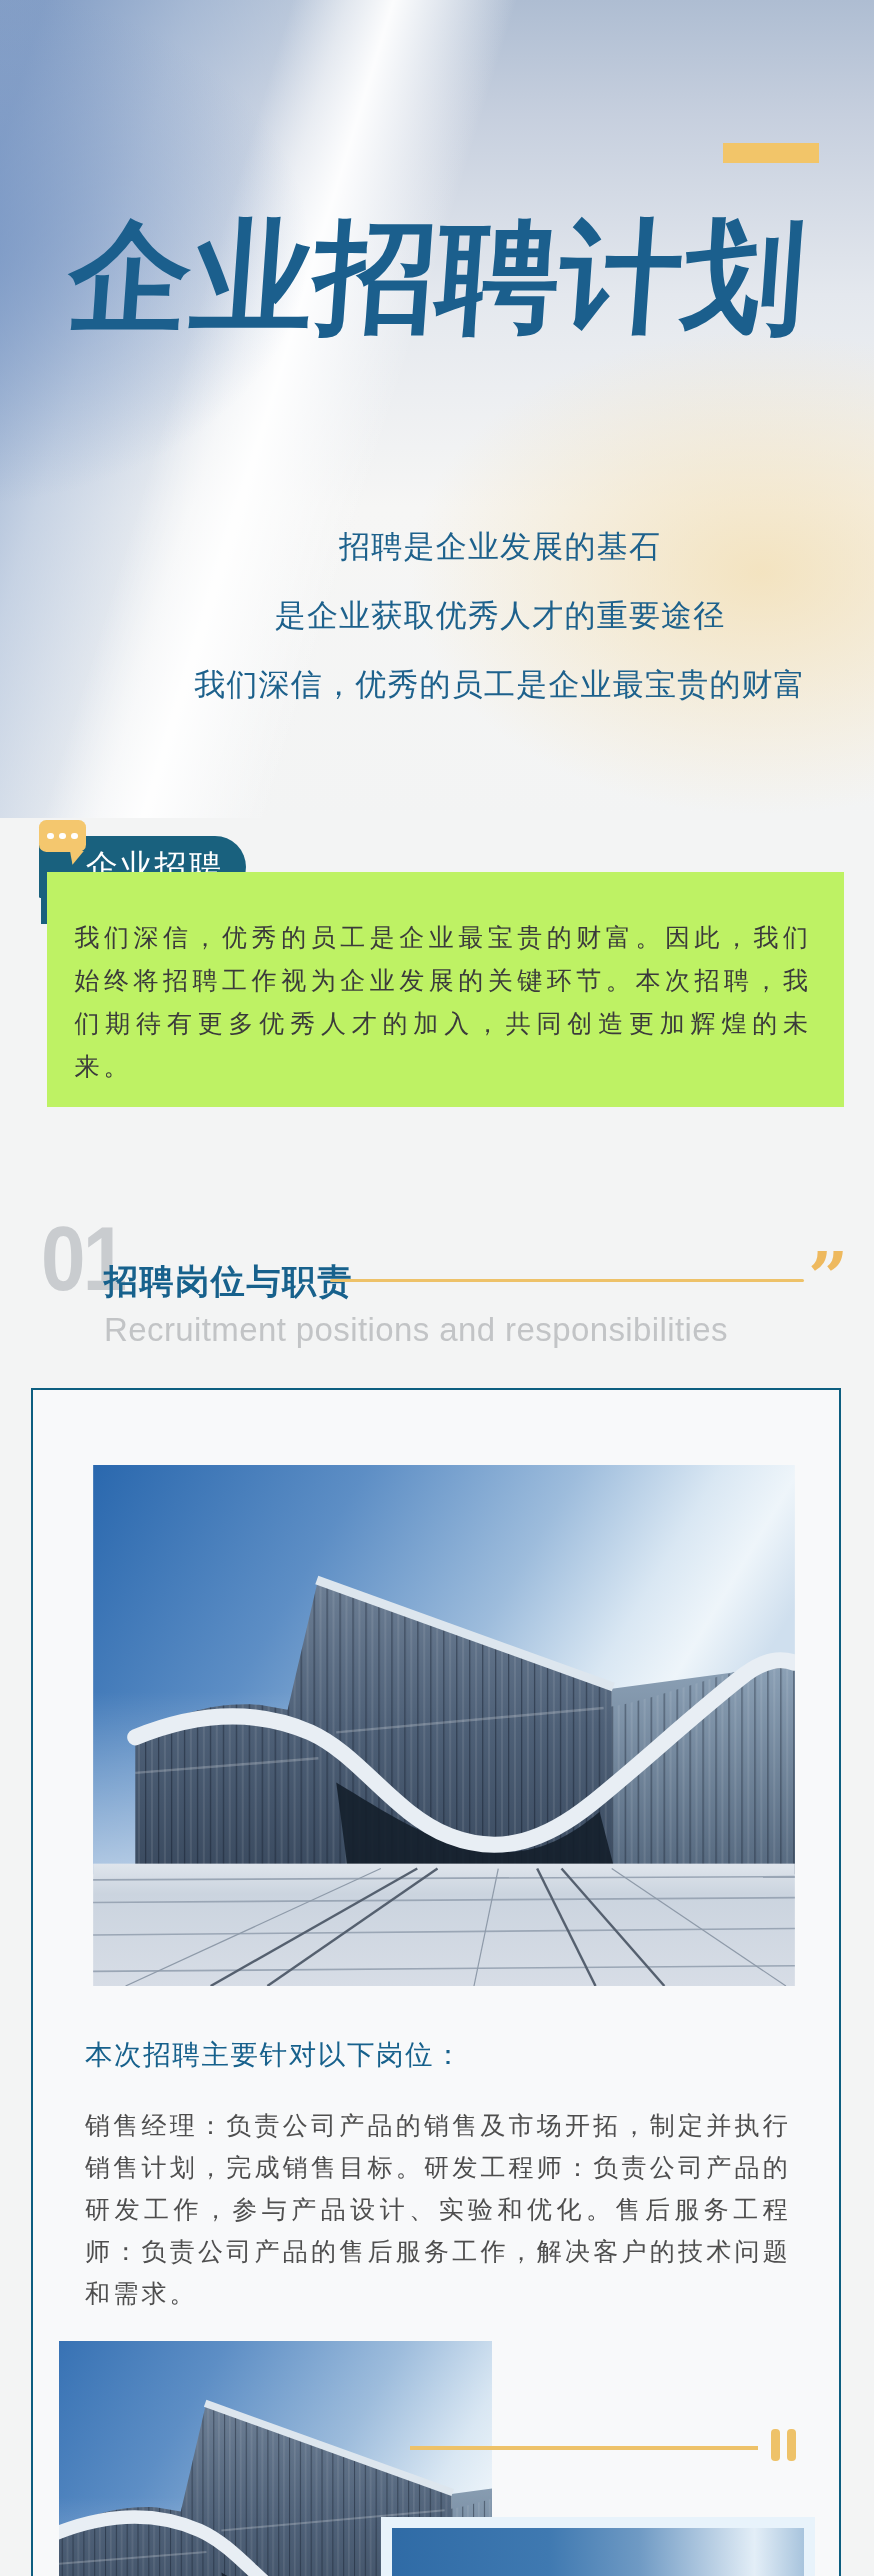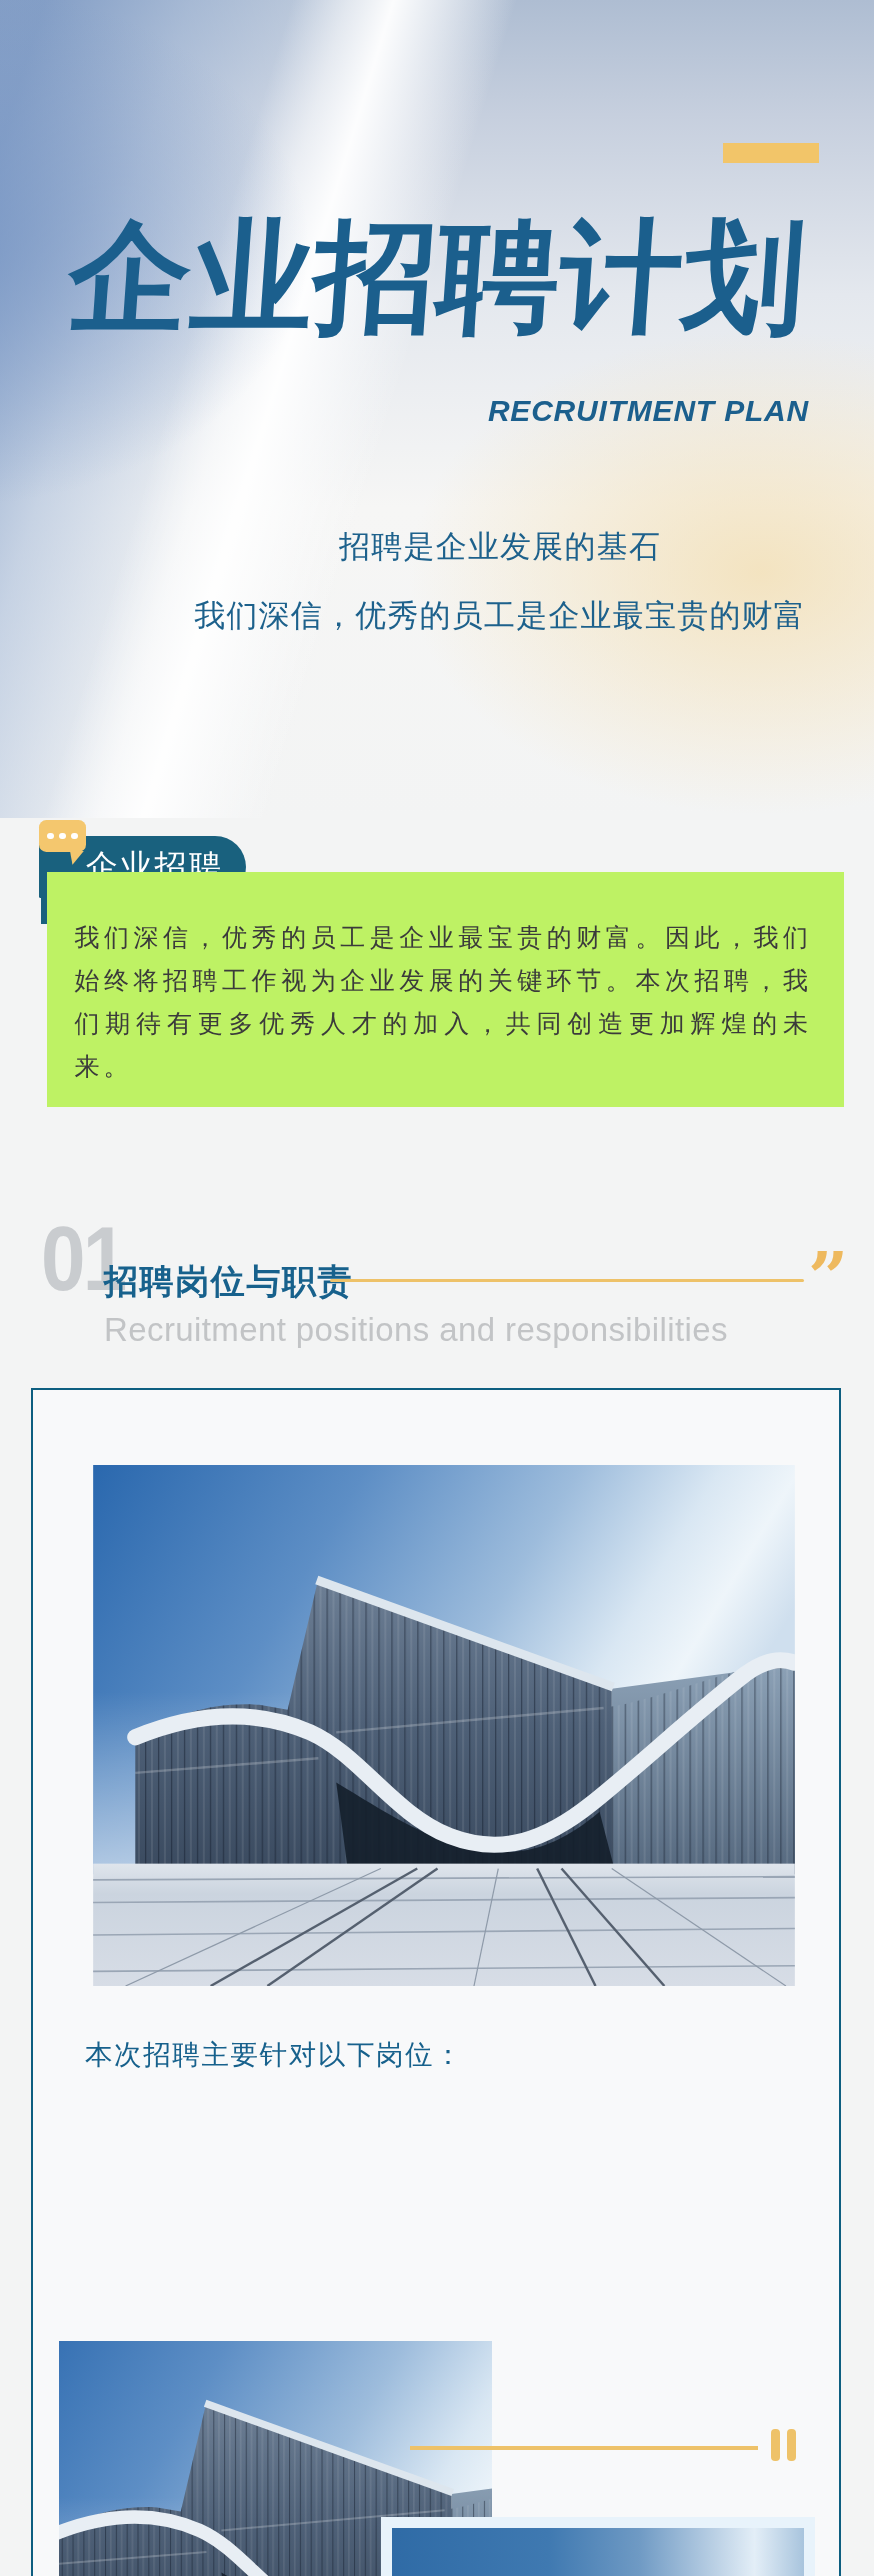--- a/index.html
+++ b/index.html
@@ -137,23 +137,23 @@
             <line x1="470" y1="643" x2="500" y2="498"></line>
           <line x1="855" y1="643" x2="640" y2="498"></line>
         </g>
       </g>
     </defs>
   </svg>
 
   <div class="hero">
     <div class="accent-bar"></div>
     <h1 class="hero-title">企业招聘计划</h1>
-    <div class="hero-subtitle">RECRUITMENT PLAN</div>
     <div class="hero-intro">
       <div>招聘是企业发展的基石</div>
+      <div>是企业获取优秀人才的重要途径</div>
       <div>我们深信，优秀的员工是企业最宝贵的财富</div>
     </div>
   </div>
 
   <div class="badge-wrap">
     <div class="ribbon">
       <span>企业招聘</span>
     </div>
     <div class="ribbon-tail"></div>
     <div class="bubble">
@@ -172,20 +172,21 @@
   <div class="sec-title">招聘岗位与职责</div>
   <div class="sec-line"></div>
   <div class="sec-quote">”</div>
   <div class="sec-sub">Recruitment positions and responsibilities</div>
 
   <div class="card">
     <svg class="photo-main" viewBox="0 0 866 643">
       <use href="#scene"></use>
     </svg>
     <h3 class="card-heading">本次招聘主要针对以下岗位：</h3>
+    <p class="card-body">销售经理：负责公司产品的销售及市场开拓，制定并执行销售计划，完成销售目标。研发工程师：负责公司产品的研发工作，参与产品设计、实验和优化。售后服务工程师：负责公司产品的售后服务工作，解决客户的技术问题和需求。</p>
     <svg class="photo-closeup" viewBox="60 50 640 640">
       <use href="#scene"></use>
     </svg>
     <div class="gold-line2"></div>
     <div class="pause">
       <span></span>
       <span></span>
     </div>
     <div class="photo-frame">
       <div class="photo-frame-inner"></div>

